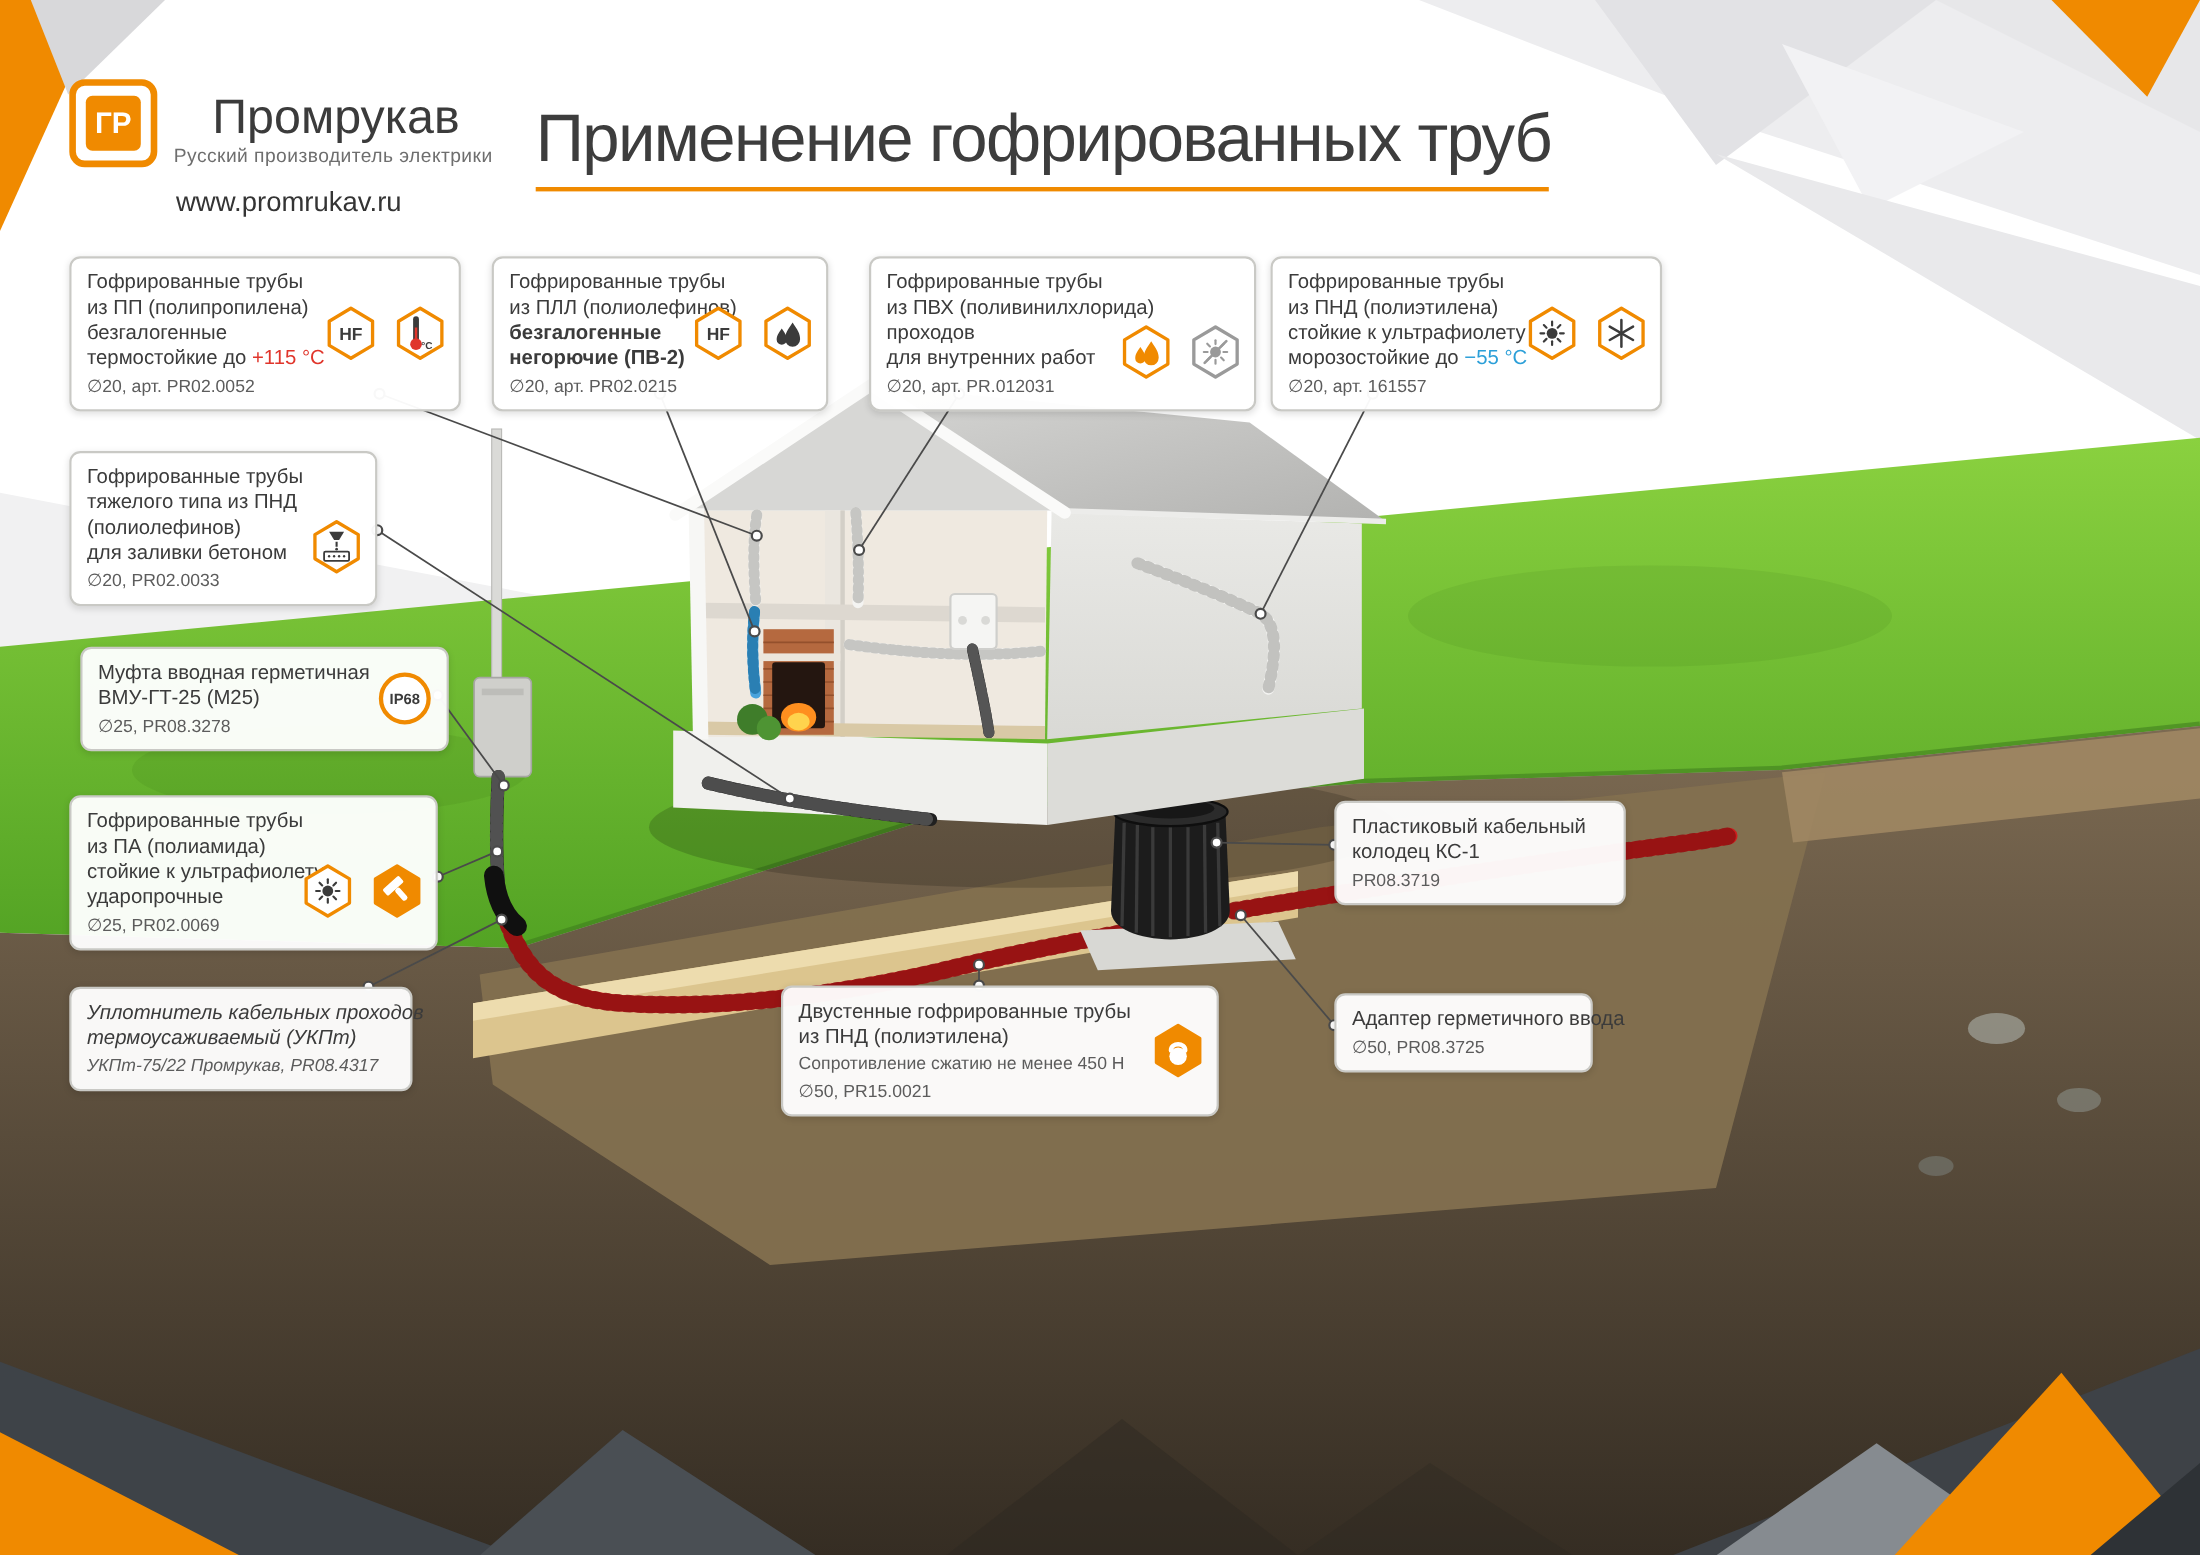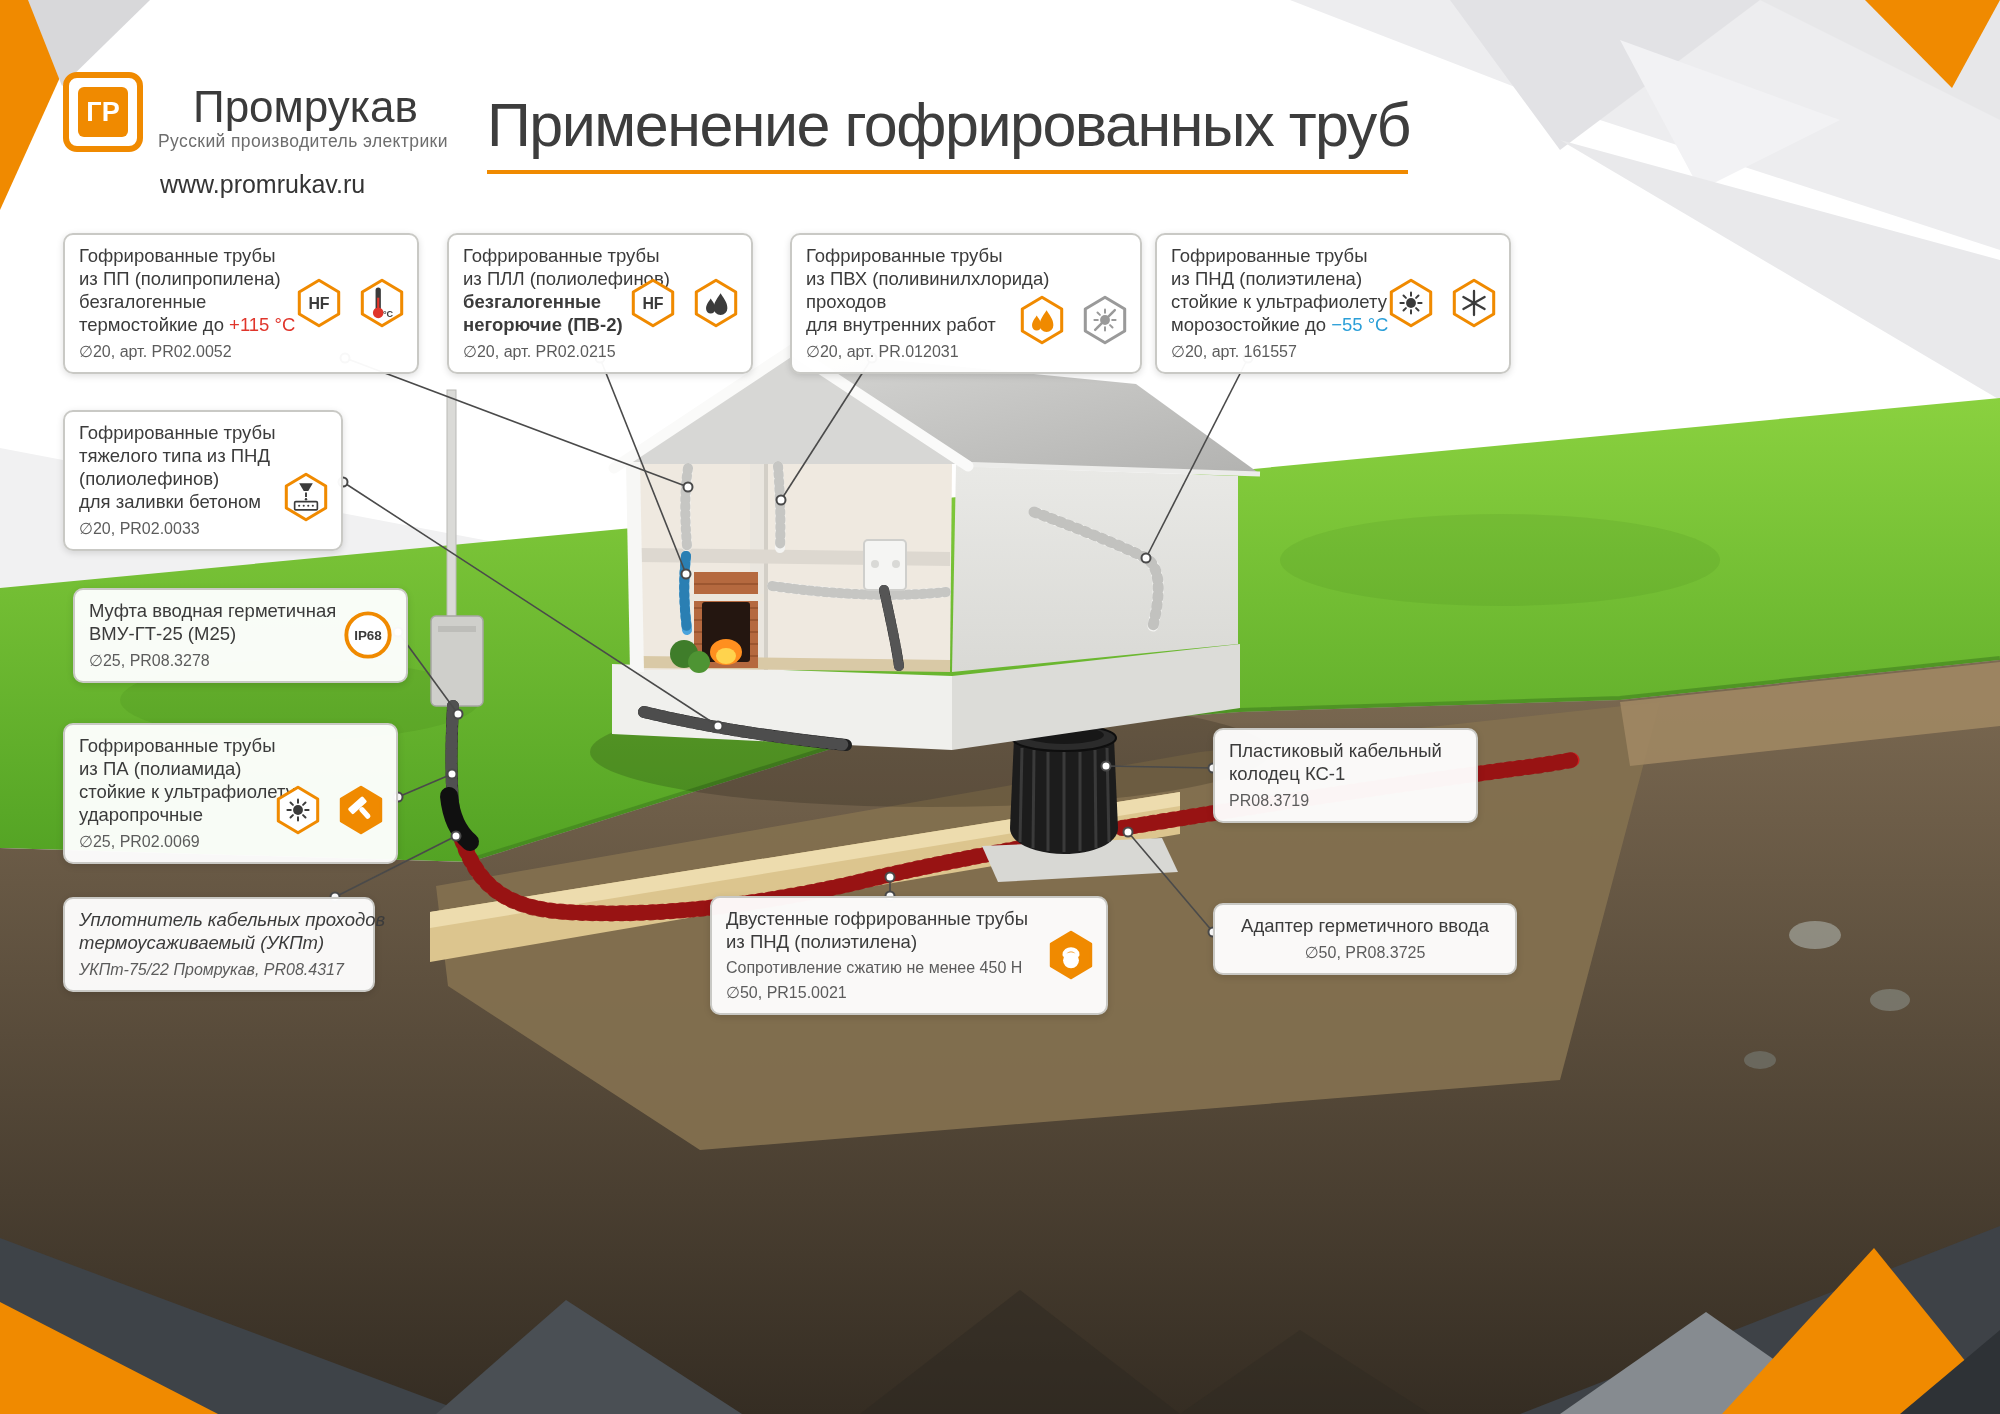--- a/index.html
+++ b/index.html
@@ -466,21 +466,21 @@
   </div>
 
   <div class="callout" style="left:1213px;top:728px;width:265px;">
     <div class="c-text">
       <div class="c-line">Пластиковый кабельный</div>
       <div class="c-line">колодец КС-1</div>
       <div class="c-art">PR08.3719</div>
     </div>
   </div>
 
-  <div class="callout" style="left:1213px;top:903px;width:304px;text-align:center;">
+  <div class="callout" style="left:1213px;top:903px;width:235px;">
     <div class="c-text">
       <div class="c-line">Адаптер герметичного ввода</div>
       <div class="c-art">∅50, PR08.3725</div>
     </div>
   </div>
 
 
 </div>
 
 </body></html>

